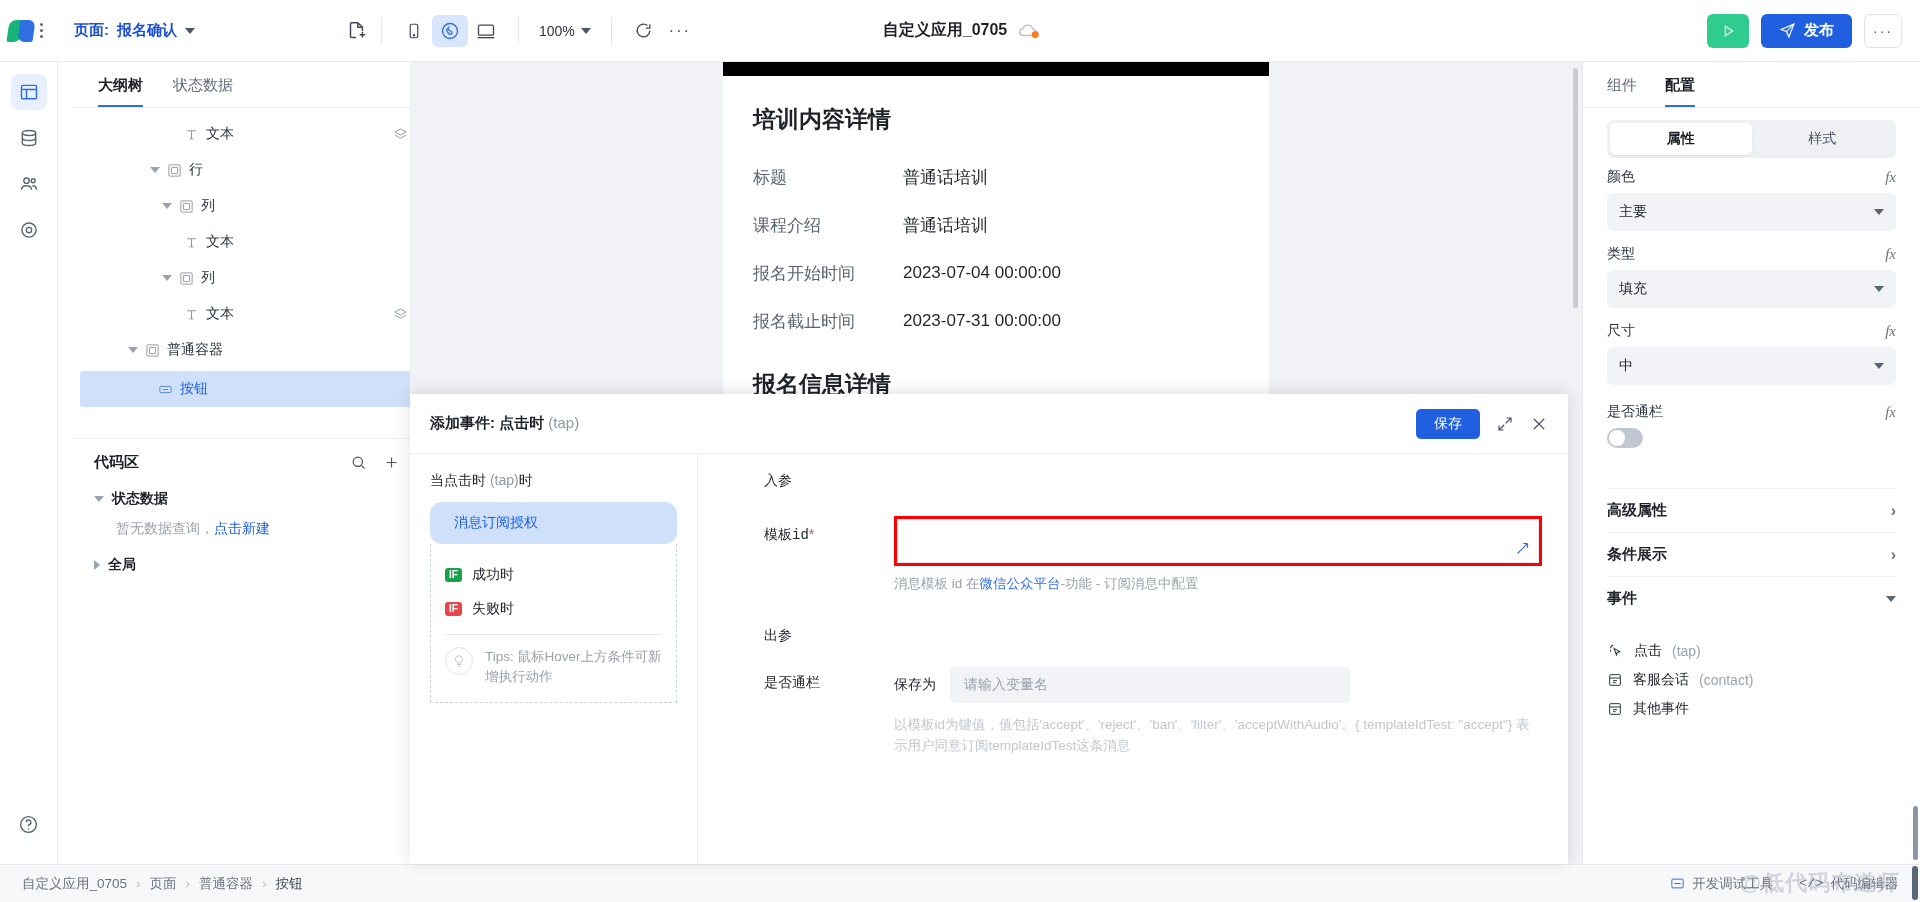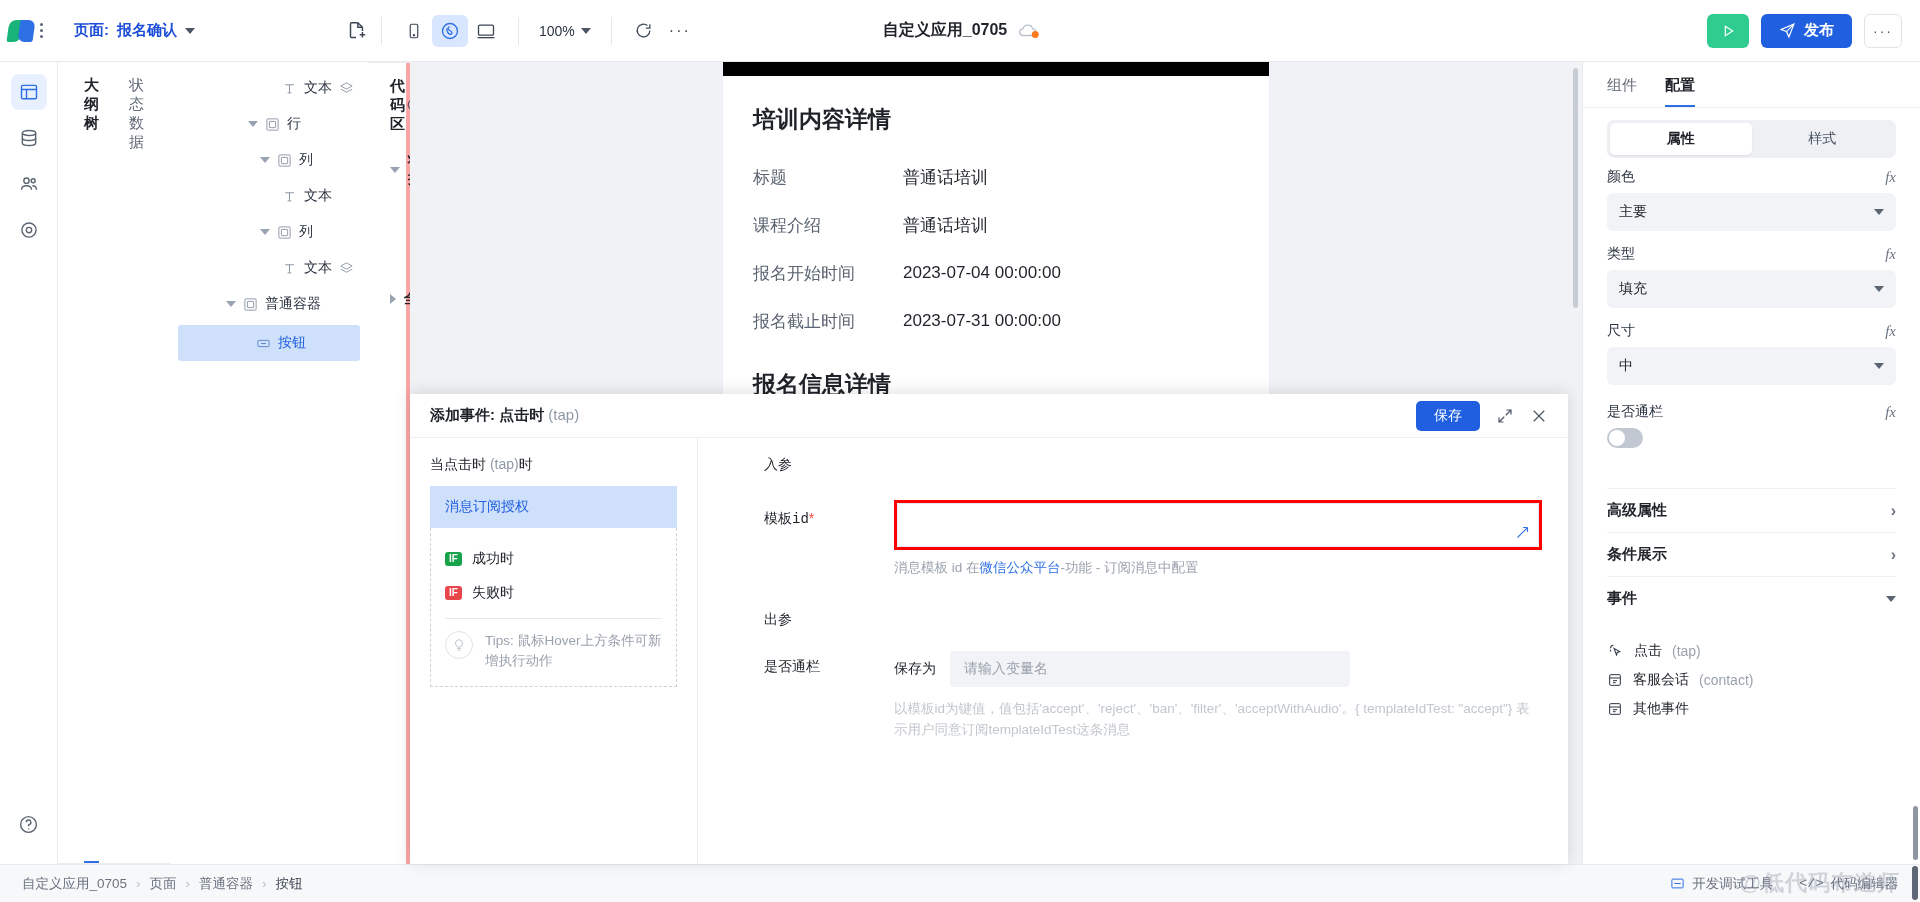--- a/index.html
+++ b/index.html
@@ -68,22 +68,22 @@
     position:absolute; top:62px; left:0; width:58px; bottom:38px;
     background:#fff; border-right:1px solid #e8eaed;
     display:flex; flex-direction:column; align-items:center; padding-top:12px; gap:10px;
   }
   .rail-item { width:36px;height:36px;display:flex;align-items:center;justify-content:center;border-radius:8px;cursor:pointer;color:#5b6572;}
   .rail-item.active { background:#e8f0ff; color:#2f6fe4;}
   .rail-help { position:absolute; bottom: 22px; }
 
   
   .leftpanel {
-    position:absolute; top:62px; left:58px; width:352px; bottom:38px;
-    background:#fff; border-right:4px solid #fca5a5; display:flex; flex-direction:row;
+    position:absolute; top:62px; left:72px; width:352px; bottom:38px;
+    background:#fff; border-right:2px solid #fca5a5; display:flex; flex-direction:column;
   }
   .lp-tabs { display:flex; gap:30px; padding: 14px 26px 0 26px; border-bottom:1px solid #eceef1;}
   .lp-tab { font-size:15px; color:#616a77; padding-bottom:10px; cursor:pointer; }
   .lp-tab.active { color:#1f2329; font-weight:700; border-bottom:2px solid #2f6fe4; }
   .tree { flex: 0 0 auto; padding-top: 8px; height: 330px; overflow:hidden; }
   .tnode {
     height:36px; display:flex; align-items:center; gap:7px; cursor:pointer; padding-right:14px;
     font-size:14px; color:#2b3442; position:relative;
   }
   .tnode.sel { background:#cfe0fb; color:#1f5fe0; }
@@ -153,33 +153,33 @@
   .ev-row .muted { color:#9aa2ad; }
   .rp-scroll { position:absolute; right:2px; bottom:4px; width:5px; height:54px; border-radius:3px; background:#8e96a3;}
 
   
   .modal {
     position:absolute; left:410px; top:394px; width: 1158px; height: 470px;
     background:#fff; box-shadow: 0 -2px 16px rgba(0,0,0,.12); z-index: 30;
     display:flex; flex-direction:column;
   }
   .modal-head {
-    height:44px; display:flex; align-items:center; padding: 0 20px; border-bottom:1px solid #eceef1;
+    height:60px; display:flex; align-items:center; padding: 0 20px; border-bottom:1px solid #eceef1;
   }
   .modal-title { font-size:15px; font-weight:700; color:#1f2329;}
   .modal-title .tap { color:#8f98a6; font-weight:400;}
   .modal-acts { margin-left:auto; display:flex; align-items:center; gap:16px;}
   .save-btn { background:#1f5fe0; color:#fff; font-size:14px; border-radius:5px; padding: 6px 18px; cursor:pointer;}
   .ic-btn { color:#4b5563; cursor:pointer; display:flex; align-items:center;}
   .modal-body { flex:1; display:flex; min-height:0;gap:40px; }
   .modal-left { width: 288px; border-right:1px solid #eceef1; padding: 18px 20px; }
   .ml-title { font-size:14px; color:#1f2329; margin-bottom:12px;}
   .ml-title .tap { color:#8f98a6;}
   .action-chip {
-    background:#cfe0fb; color:#1f5fe0; font-size:14px; border-radius:0; padding: 12px 15px; cursor:pointer;
+    background:#cfe0fb; color:#1f5fe0; font-size:14px; border-radius:12px; padding: 12px 24px; cursor:pointer;
   }
   .branch-box { border:1px dashed #ccd2db; border-top:0; padding: 14px; }
   .branch { display:flex; align-items:center; gap:10px; height:34px; font-size:14px; cursor:pointer;}
   .iftag { font-size:10px; font-weight:700; color:#fff; border-radius:3px; padding: 2px 4px; line-height:1;}
   .iftag.ok { background:#16a34a;}
   .iftag.err { background:#e8464a;}
   .branch-div { height:1px; background:#e6e9ee; margin: 8px 0;}
   .tips { display:flex; gap:12px; align-items:flex-start; color:#9aa2ad; font-size:13.5px; line-height:1.5; padding-top:4px;}
   .bulb { flex:0 0 auto; width:28px;height:28px;border-radius:50%; border:1px solid #dfe3e9; display:flex;align-items:center;justify-content:center;}
   .modal-right { flex:1; padding: 18px 26px; position:relative; overflow:hidden;}

